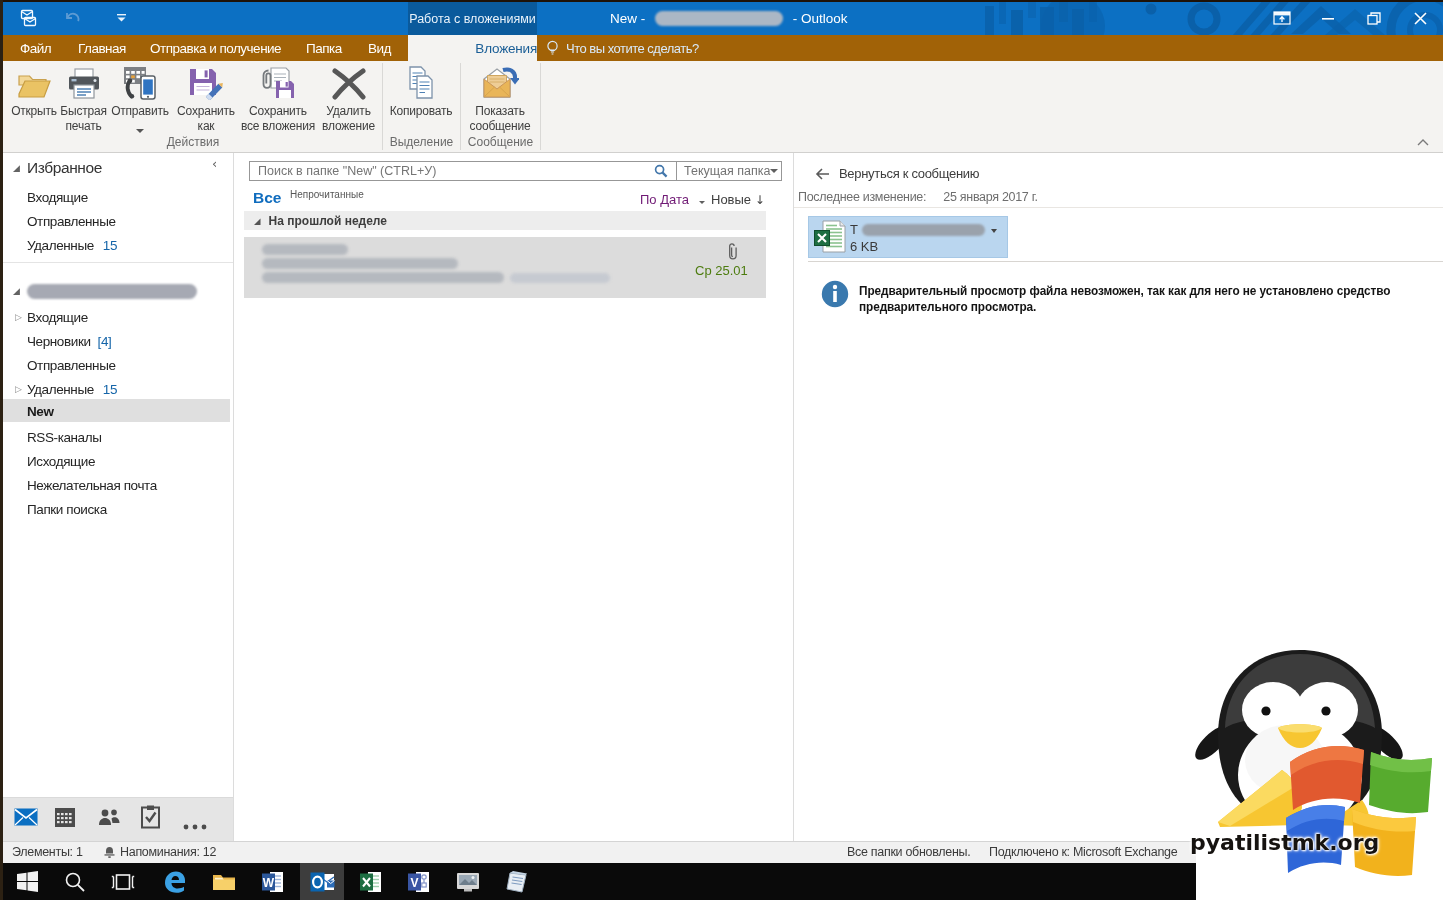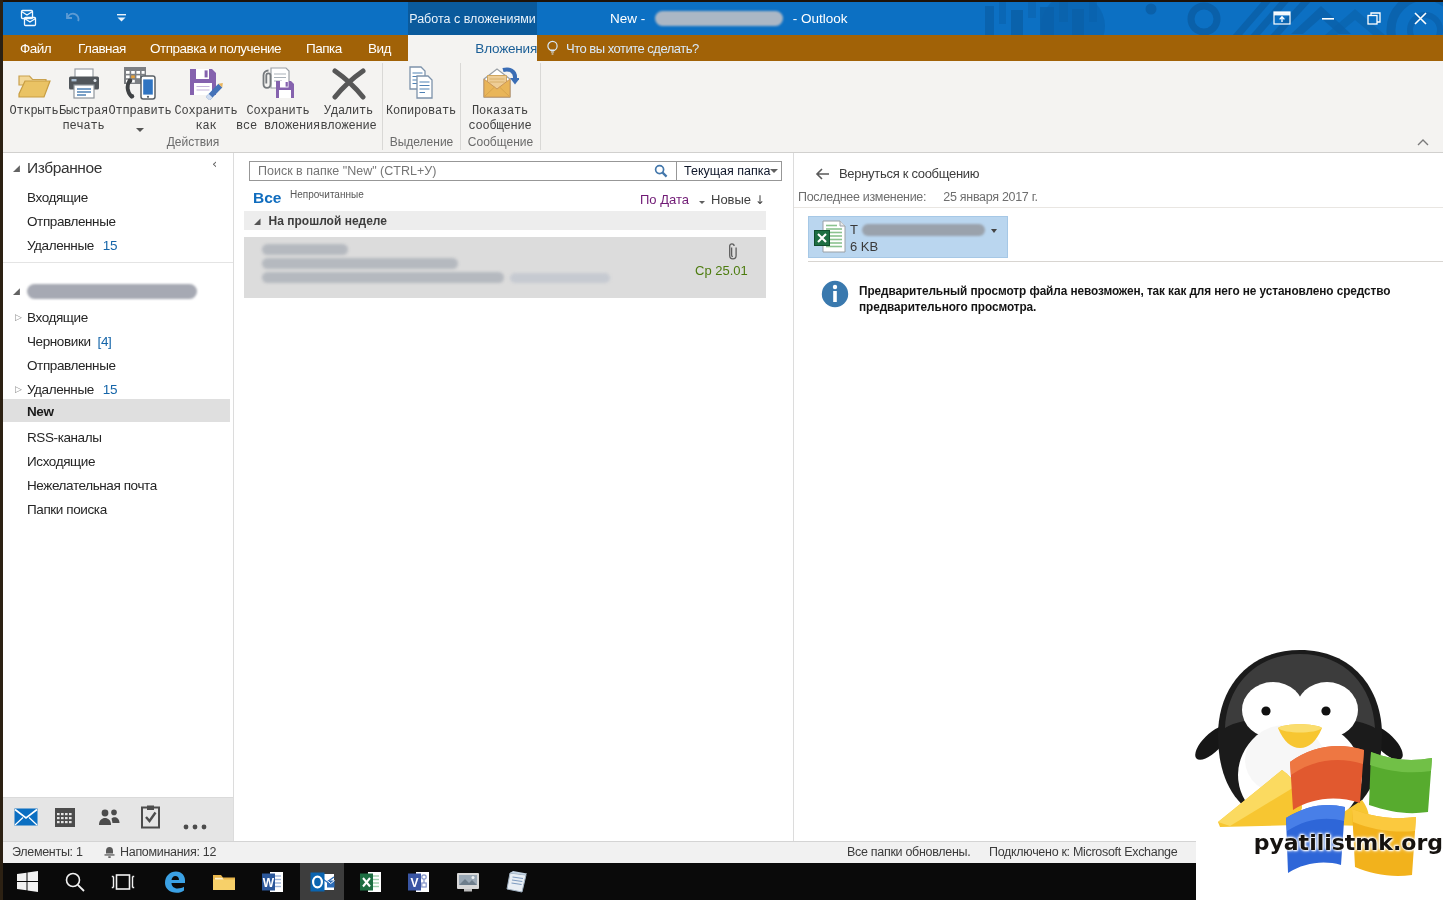--- a/index.html
+++ b/index.html
@@ -28,21 +28,21 @@
   #tabrow { left:0; top:35px; width:1443px; height:26px; background:#a16207; }
   .rtab { position:absolute; top:0; height:26px; display:flex; align-items:center; color:#ffffff; font-size:13.5px; letter-spacing:-0.5px; }
   #tab-active { position:absolute; left:408px; top:0; width:129px; height:26px; background:#f4f3f1; color:#1a5e96;
     display:flex; align-items:center; justify-content:flex-end; font-size:13.5px; letter-spacing:-0.2px; }
   #tellme { position:absolute; left:546px; top:0; height:26px; display:flex; align-items:center; gap:7px; color:#d9eafa; font-size:13px; letter-spacing:-0.5px; }
 
   
   #ribbon { left:0; top:61px; width:1443px; height:92px; background:#f4f3f1; border-bottom:1px solid #d1d0ce; }
   .rbtn { position:absolute; top:2px; height:86px; display:flex; flex-direction:column; align-items:center; }
   .rbtn .ricon { height:37px; display:flex; align-items:flex-end; justify-content:center; }
-  .rbtn .rlab { font-size:12px; letter-spacing:-0.2px; color:#404040; line-height:14.5px; text-align:center; margin-top:4px; white-space:nowrap;font-family:Liberation Mono, monospace; }
+  .rbtn .rlab { font-size:12px; letter-spacing:-0.2px; color:#404040; line-height:14.5px; text-align:center; margin-top:4px; white-space:nowrap; }
   .rsep { position:absolute; top:2px; width:1px; height:87px; background:#d9d8d6; }
   .rgroup-label { position:absolute; top:74px; font-size:12px; color:#6b6b6b; text-align:center; }
   .caret-down { display:inline-block; width:0; height:0; border-left:4px solid transparent; border-right:4px solid transparent; border-top:4px solid #555; }
 
   
   #content { left:0; top:153px; width:1443px; height:688px; background:#ffffff; }
   .vsep { position:absolute; top:0; width:1px; height:688px; background:#dcdcdc; }
 
   
   #folderpane { left:0; top:0; width:233px; height:688px; }
@@ -56,21 +56,21 @@
   #folder-selected-bg { left:0; top:246px; width:230px; height:23px; background:#dfdfdf; }
 
   
   #navbar { left:0; top:644px; width:233px; height:44px; background:#e5e5e5; border-top:1px solid #dadada; }
 
   
   #msglist { left:234px; top:0; width:559px; height:688px; }
   #searchbar { position:absolute; left:15px; top:8px; width:533px; height:20px; border:1px solid #979797; background:#fff; display:flex; align-items:center; }
   #search-text { flex:1; padding-left:8px; font-size:12.5px; color:#757575; }
   #scope-sep { width:1px; height:20px; background:#979797; margin-left:8px; }
-  #scope { width:104px; display:flex; align-items:center; font-size:12.5px; color:#0f172a; white-space:nowrap; }
+  #scope { width:104px; display:flex; align-items:center; font-size:12.5px; color:#737373; white-space:nowrap; }
   #filter-row { position:absolute; left:0; top:33px; width:559px; height:24px; }
   #group-header { position:absolute; left:10px; top:58px; width:522px; height:19px; background:#ededed; display:flex; align-items:center; font-size:12px; font-weight:bold; color:#3e3e3e; }
   #mailitem { position:absolute; left:10px; top:84px; width:522px; height:61px; background:#dcdcdc; }
   #mailitem .mblur { position:absolute; background:#b5b9bf; border-radius:6px; filter:blur(1.6px); }
 
   
   #readpane { left:794px; top:0; width:649px; height:688px; }
   #back-row { position:absolute; left:21px; top:13px; display:flex; align-items:center; gap:9px; color:#3d3d3d; font-size:13px; letter-spacing:-0.3px; }
   #modified-row { position:absolute; left:4px; top:37px; font-size:12.5px; letter-spacing:-0.3px; color:#6e6e6e; }
   #read-hline1 { position:absolute; left:0; top:54px; width:649px; height:1px; background:#e9e6e2; }
@@ -84,21 +84,21 @@
   #statusbar .sitem { position:absolute; top:3px; }
 
   
   #taskbar { left:0; top:863px; width:1443px; height:37px; background:#0a0a0a; }
   .tbtn { position:absolute; top:0; width:44px; height:37px; display:flex; align-items:center; justify-content:center; }
   #task-outlook { background:#3d3d3d; }
 
   
   #watermark { left:1190px; top:640px; width:253px; height:260px; z-index:50; }
   #wm-white { position:absolute; left:6px; top:198px; width:247px; height:62px; background:#ffffff; }
-  #wm-text { position:absolute; left:0px; top:190px; width:253px; text-align:right; font-size:22px; font-weight:bold; color:#161310; letter-spacing:0px;
+  #wm-text { position:absolute; left:0px; top:190px; width:253px; text-align:left; font-size:22px; font-weight:bold; color:#161310; letter-spacing:0px;
     text-shadow:0 0 2px #fff, 0 0 4px #fff, 1px 1px 2px #fff, -1px -1px 2px #fff; font-family:"DejaVu Sans", sans-serif; }
 </style>
 </head>
 <body>
 
 <div id="titlebar" class="abs">
   <svg id="title-deco" class="abs" width="470" height="35" viewBox="0 0 470 35">
     <g fill="#0a60a9">
       <circle cx="100" cy="26" r="32" opacity="0.55"></circle>
       <rect x="12" y="6" width="9" height="29" opacity="0.8"></rect>

